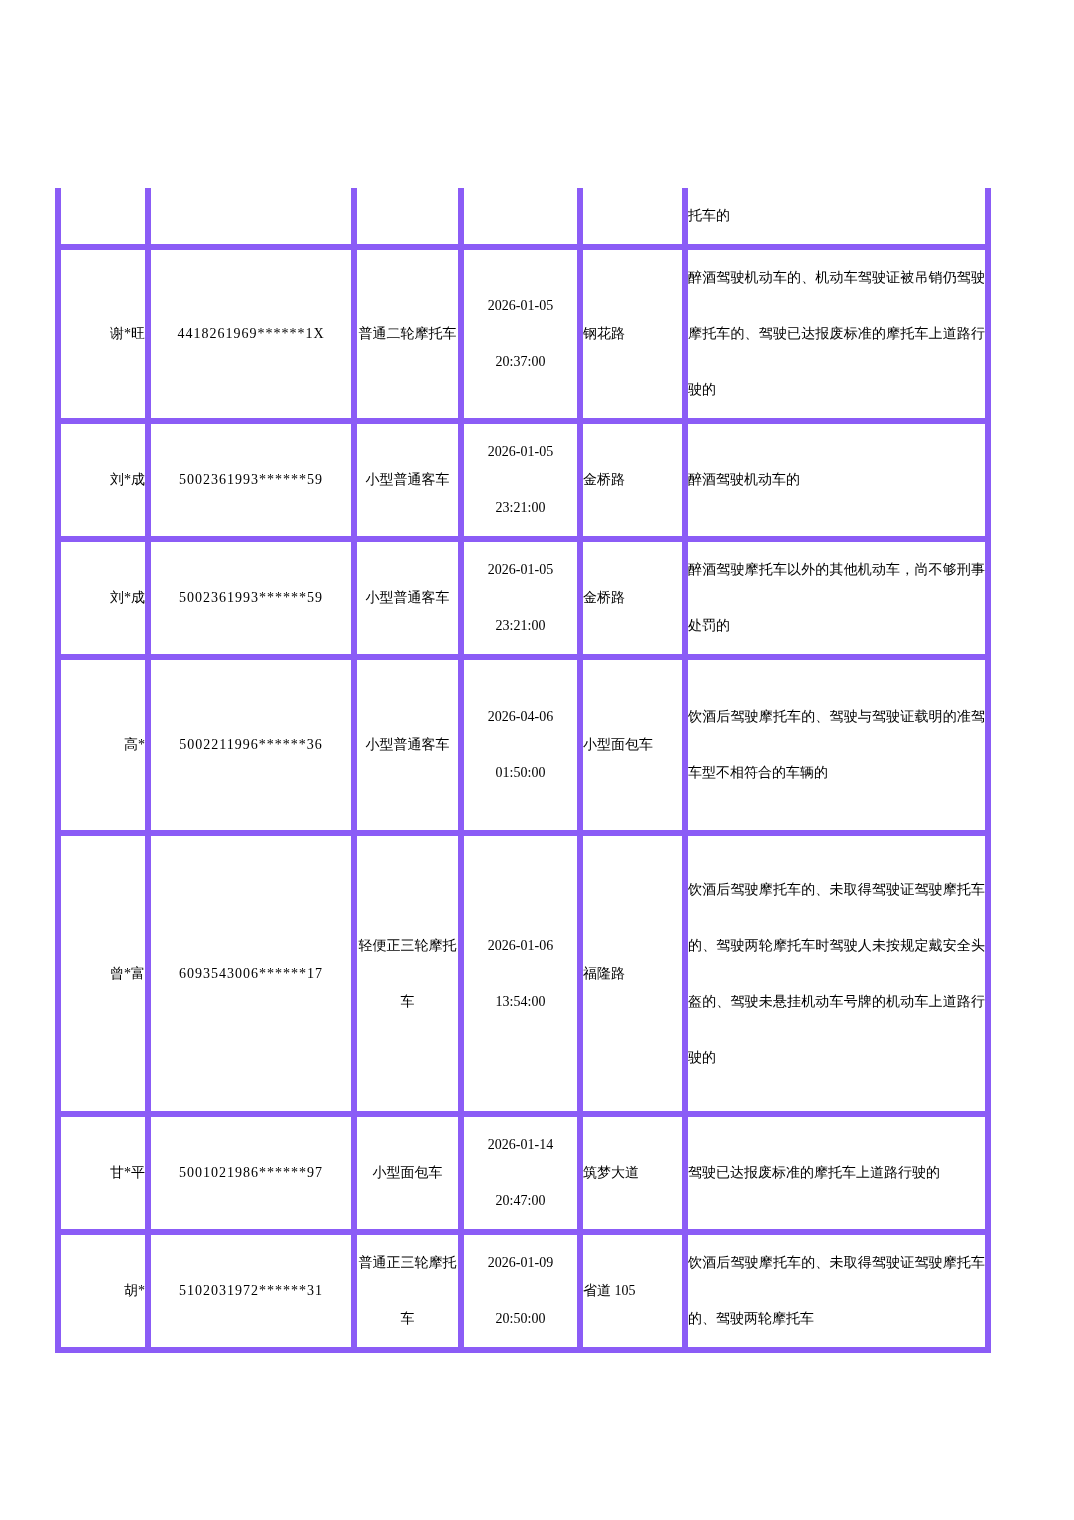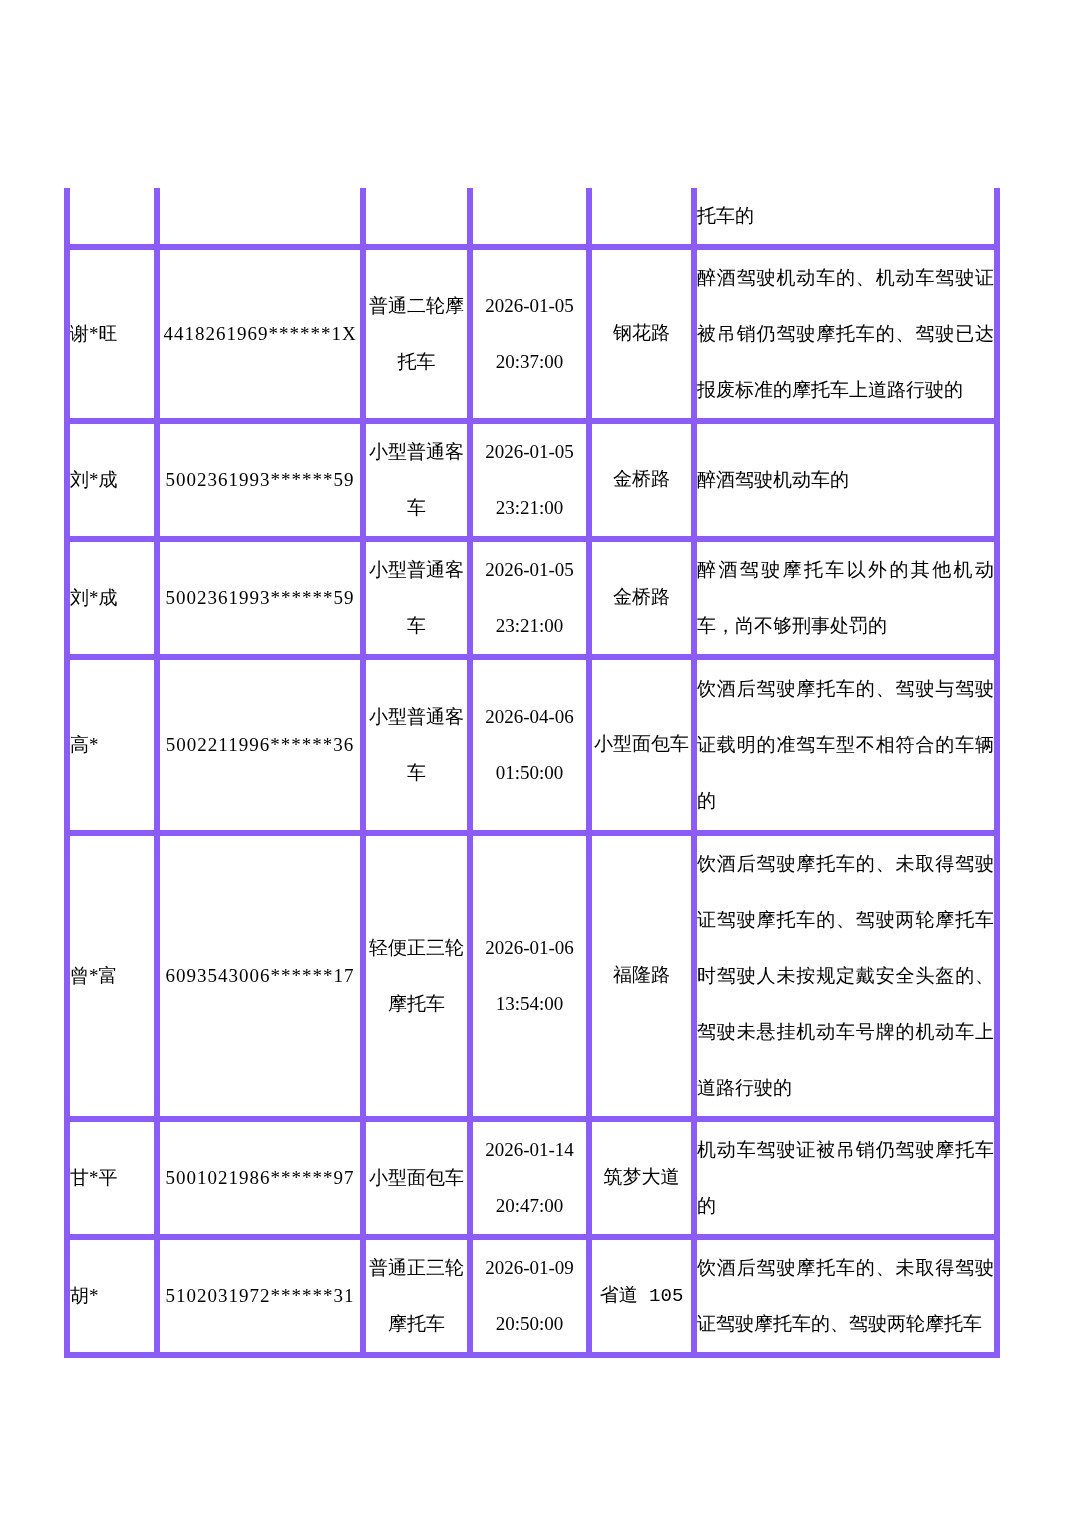--- a/index.html
+++ b/index.html
@@ -11,51 +11,51 @@
     position: relative;
     width: 1074px;
     height: 1520px;
     background: #ffffff;
     font-family: "Liberation Serif", "DejaVu Serif", serif;
     color: #000000;
     overflow: hidden;
   }
   table.vtable {
     position: absolute;
-    left: 64px;
+    left: 55px;
     top: 188px;
     width: 930px;
     border-collapse: collapse;
     table-layout: fixed;
-    font-size: 19px;
+    font-size: 14px;
   }
   table.vtable td {
     border: 6px solid #8b5cf6;
     vertical-align: middle;
     line-height: 56px;
     padding: 0;
     overflow: hidden;
     word-break: break-word;
   }
   
   tr.partial-row td { border-top: none; }
   tr.partial-row        { height: 59px;  }
   tr.row-1              { height: 170px; }
   tr.row-2              { height: 112px; }
   tr.row-3              { height: 112px; }
   tr.row-4              { height: 176px; }
   tr.row-5              { height: 281px; }
   tr.row-6              { height: 112px; }
   tr.row-7              { height: 113px; }
 
-  td.c-name      { text-align: left; padding: 0 4px; margin-left: 35px; }
+  td.c-name      { text-align: right; padding: 0 4px; margin-left: 35px; }
   td.c-id        { text-align: center; padding: 0 6px; letter-spacing: 1px; margin-top: 44px; }
   td.c-vehicle   { text-align: center; padding: 0 14px; }
   td.c-datetime  { text-align: center; padding: 0 7px; }
-  td.c-location  { text-align: center; padding: 0 8px; font-family: Liberation Mono, monospace; }
+  td.c-location  { text-align: left; padding: 0 8px; }
   td.c-violation { text-align: justify; padding: 0 6px 0 10px; }
 </style>
 </head>
 <body>
 
 <div class="page">
   <table class="vtable">
     <colgroup>
       <col style="width:90px">
       <col style="width:206px">
@@ -112,21 +112,21 @@
         <td class="c-datetime">2026-01-06 13:54:00</td>
         <td class="c-location">福隆路</td>
         <td class="c-violation">饮酒后驾驶摩托车的、未取得驾驶证驾驶摩托车的、驾驶两轮摩托车时驾驶人未按规定戴安全头盔的、驾驶未悬挂机动车号牌的机动车上道路行驶的</td>
       </tr>
       <tr class="row-6">
         <td class="c-name">甘*平</td>
         <td class="c-id">5001021986******97</td>
         <td class="c-vehicle">小型面包车</td>
         <td class="c-datetime">2026-01-14 20:47:00</td>
         <td class="c-location">筑梦大道</td>
-        <td class="c-violation">机动车驾驶证被吊销仍驾驶摩托车的</td>
+        <td class="c-violation">驾驶已达报废标准的摩托车上道路行驶的</td>
       </tr>
       <tr class="row-7">
         <td class="c-name">胡*</td>
         <td class="c-id">5102031972******31</td>
         <td class="c-vehicle">普通正三轮摩托车</td>
         <td class="c-datetime">2026-01-09 20:50:00</td>
         <td class="c-location">省道 105</td>
         <td class="c-violation">饮酒后驾驶摩托车的、未取得驾驶证驾驶摩托车的、驾驶两轮摩托车</td>
       </tr>
     </tbody>

